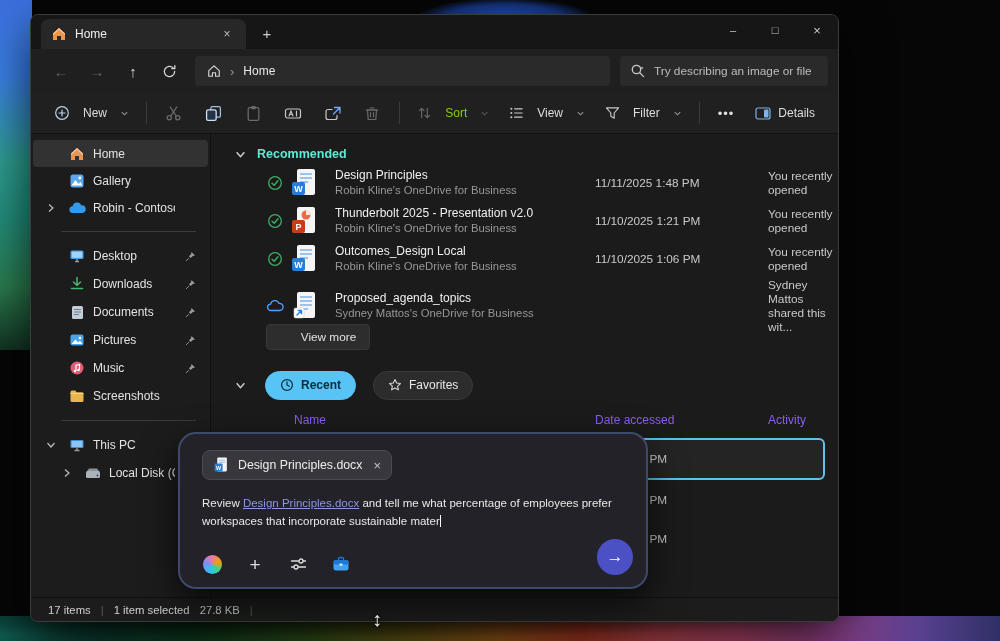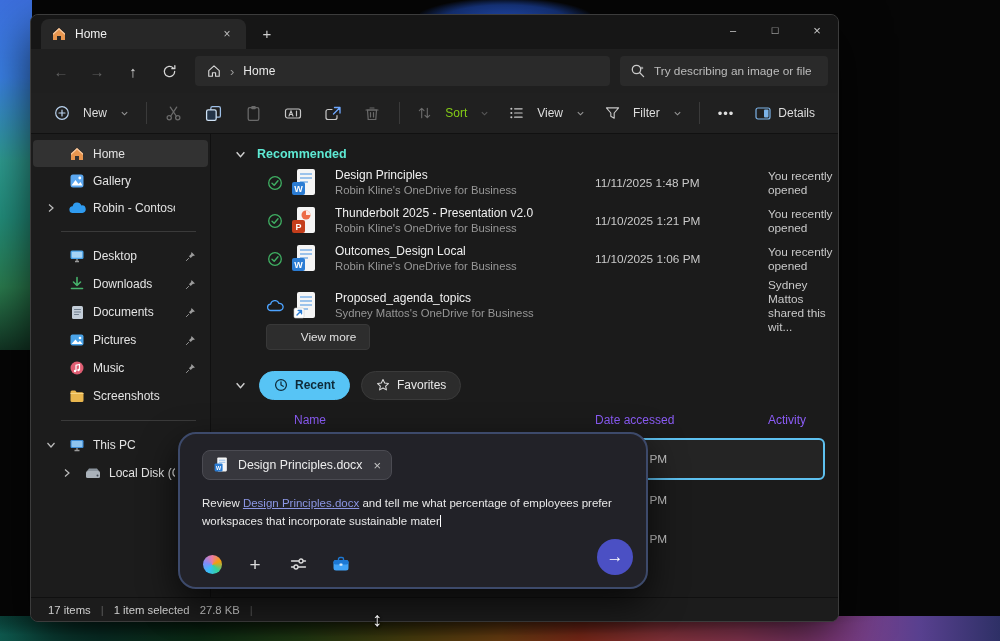--- a/index.html
+++ b/index.html
@@ -76,21 +76,21 @@
 
   .filerow { display:grid; grid-template-columns:24px 44px 260px 173px 1fr; align-items:center;
     height:38px; padding-left:56px; }
   .f-name { font-size:12px; color:#f0f0f0; line-height:1.35; }
   .f-loc { font-size:11.3px; color:#969696; line-height:1.35; }
   .f-date,.f-act { font-size:11.8px; color:#c9c9c9; }
 
   .viewmore { margin:8px 0 0 55px; width:104px; height:26px; background:#2d2d2d; border:1px solid #383838;
     border-radius:4px; color:#e0e0e0; font-size:11.8px; display:flex; align-items:center; justify-content:center;padding-left:21px; }
 
-  .pillsrow { display:flex; align-items:center; gap:11px; margin:20px 0 0 24px; height:30px; }
+  .pillsrow { display:flex; align-items:center; gap:17px; margin:20px 0 0 24px; height:30px; }
   .pill { height:29px; border-radius:15px; display:flex; align-items:center; gap:7px; padding:0 14px;
     font-size:12px; background:#2c2c2c; border:1px solid #3a3a3a; color:#e8e8e8; }
   .pill.active { background:#57c4f5; border-color:#57c4f5; color:#0e2a38; font-weight:700; }
 
   .colhead { display:grid; grid-template-columns:301px 173px 1fr; padding-left:83px; margin-top:13px;
     font-size:12px; color:#8b5cf6; }
 
   .ghostrow { position:absolute; left:52px; right:13px; height:42px; border-radius:6px; }
   .ghostrow.sel { border:2px solid #5ec1f0; background:#242424; }
   .ghost-time { position:absolute; left:422px; font-size:11.8px; color:#c9c9c9; }

